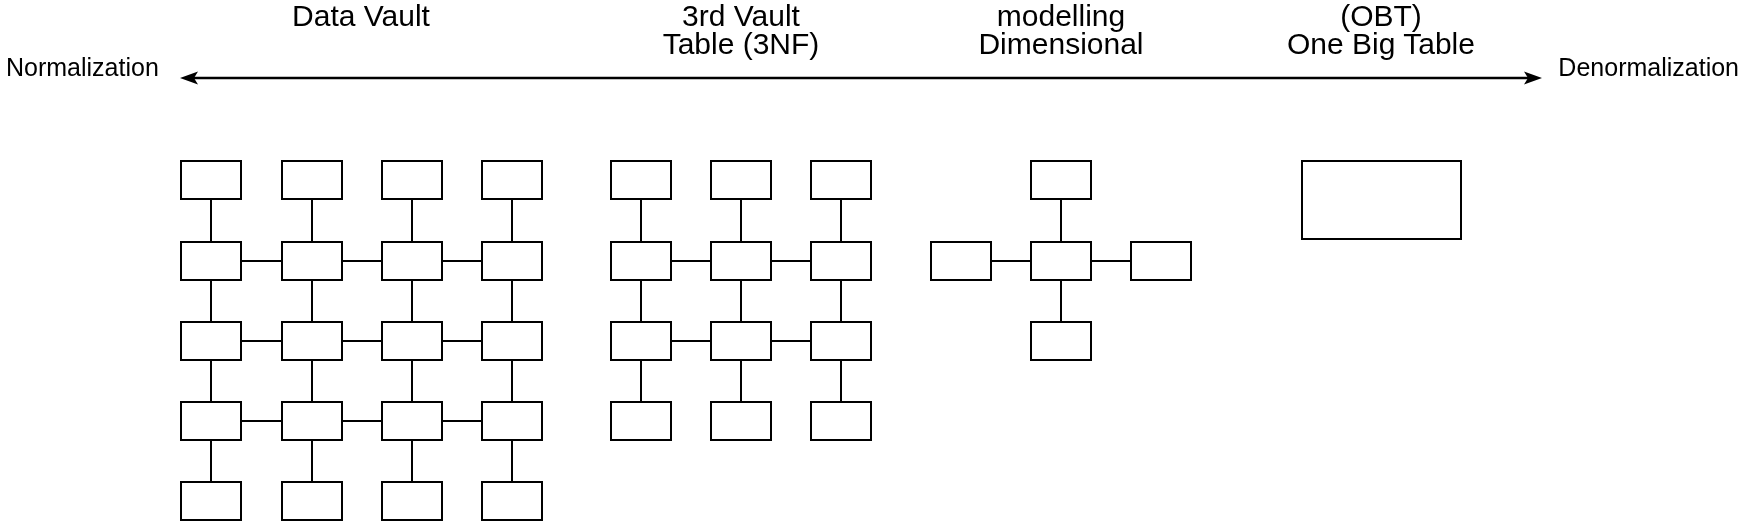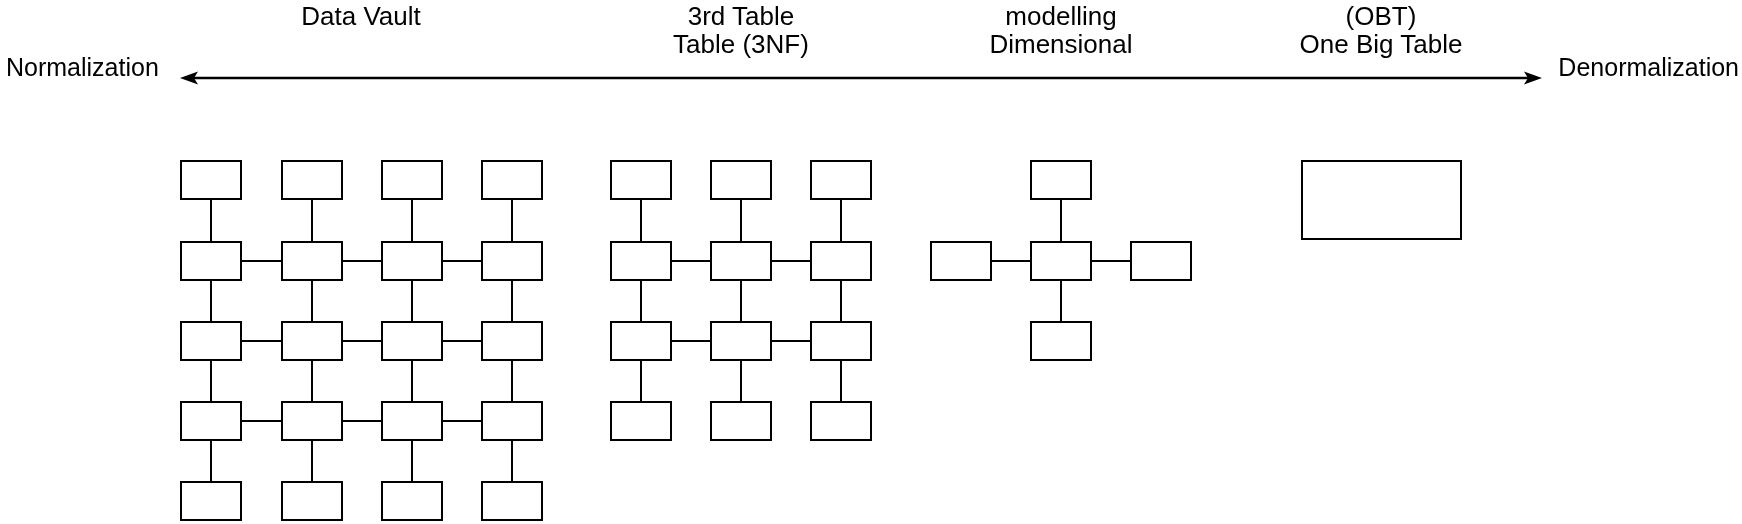--- a/index.html
+++ b/index.html
@@ -23,21 +23,21 @@
     line-height: 30px;
     white-space: nowrap;
   }
   .axis-label.left  { left: 6px; }
   .axis-label.right { right: 3px; }
   .cluster-title {
     position: absolute;
     top: 2px;
     width: 300px;
     text-align: center;
-    font-size: 26px;
+    font-size: 30px;
     line-height: 28px;
     white-space: nowrap;
   }
   .title-0 { left: 211px; }
   .title-1 { left: 591px; }
   .title-2 { left: 911px; }
   .title-3 { left: 1231px; }
   .box {
     position: absolute;
     box-sizing: border-box;
@@ -69,21 +69,21 @@
       <line x1="194" y1="78" x2="1528" y2="78" stroke="#000000" stroke-width="2.5"></line>
       <polygon points="180,78 198,71.5 194,78 198,84.5" fill="#000000"></polygon>
       <polygon points="1542,78 1524,71.5 1528,78 1524,84.5" fill="#000000"></polygon>
     </svg>
 
   <div class="cluster-title title-0">
     <div>Data Vault</div>
   </div>
 
   <div class="cluster-title title-1">
-    <div>3rd Table</div>
+    <div>3rd Vault</div>
     <div>Table (3NF)</div>
   </div>
 
   <div class="cluster-title title-2">
     <div>modelling</div>
     <div>Dimensional</div>
   </div>
 
   <div class="cluster-title title-3">
     <div>(OBT)</div>

